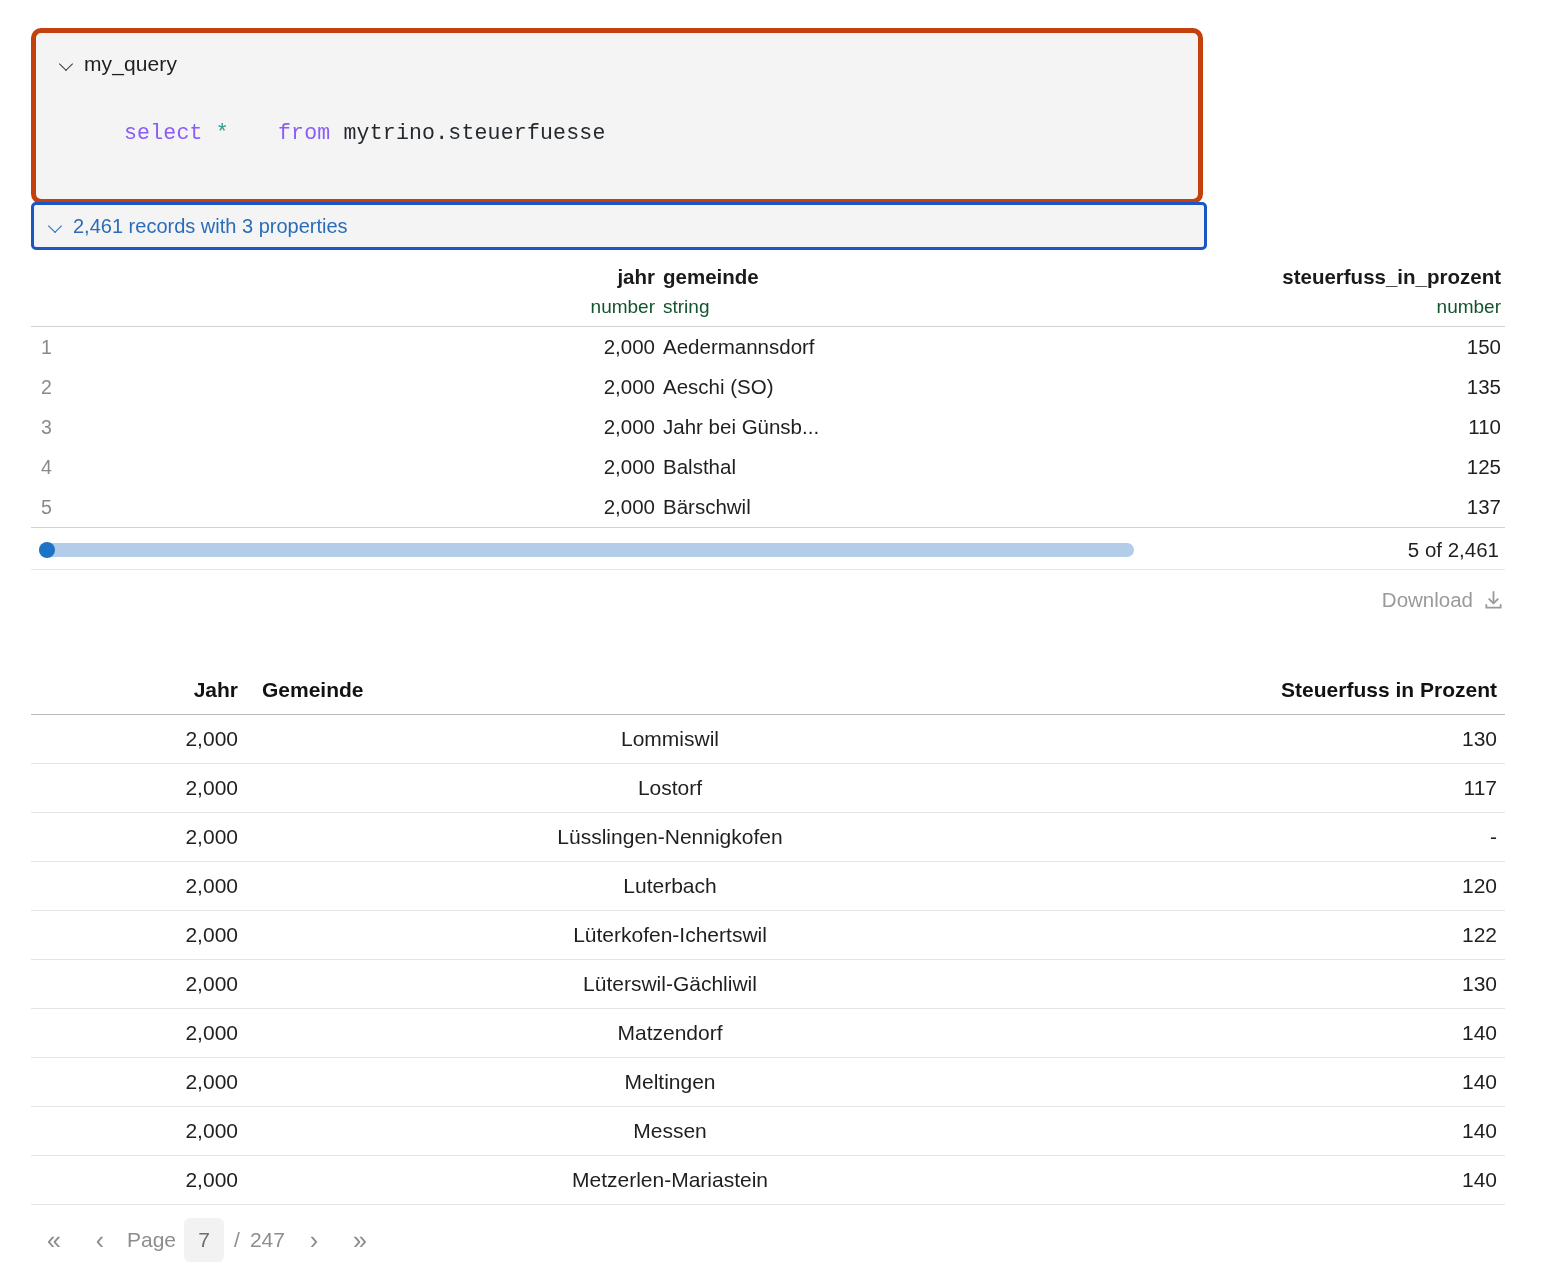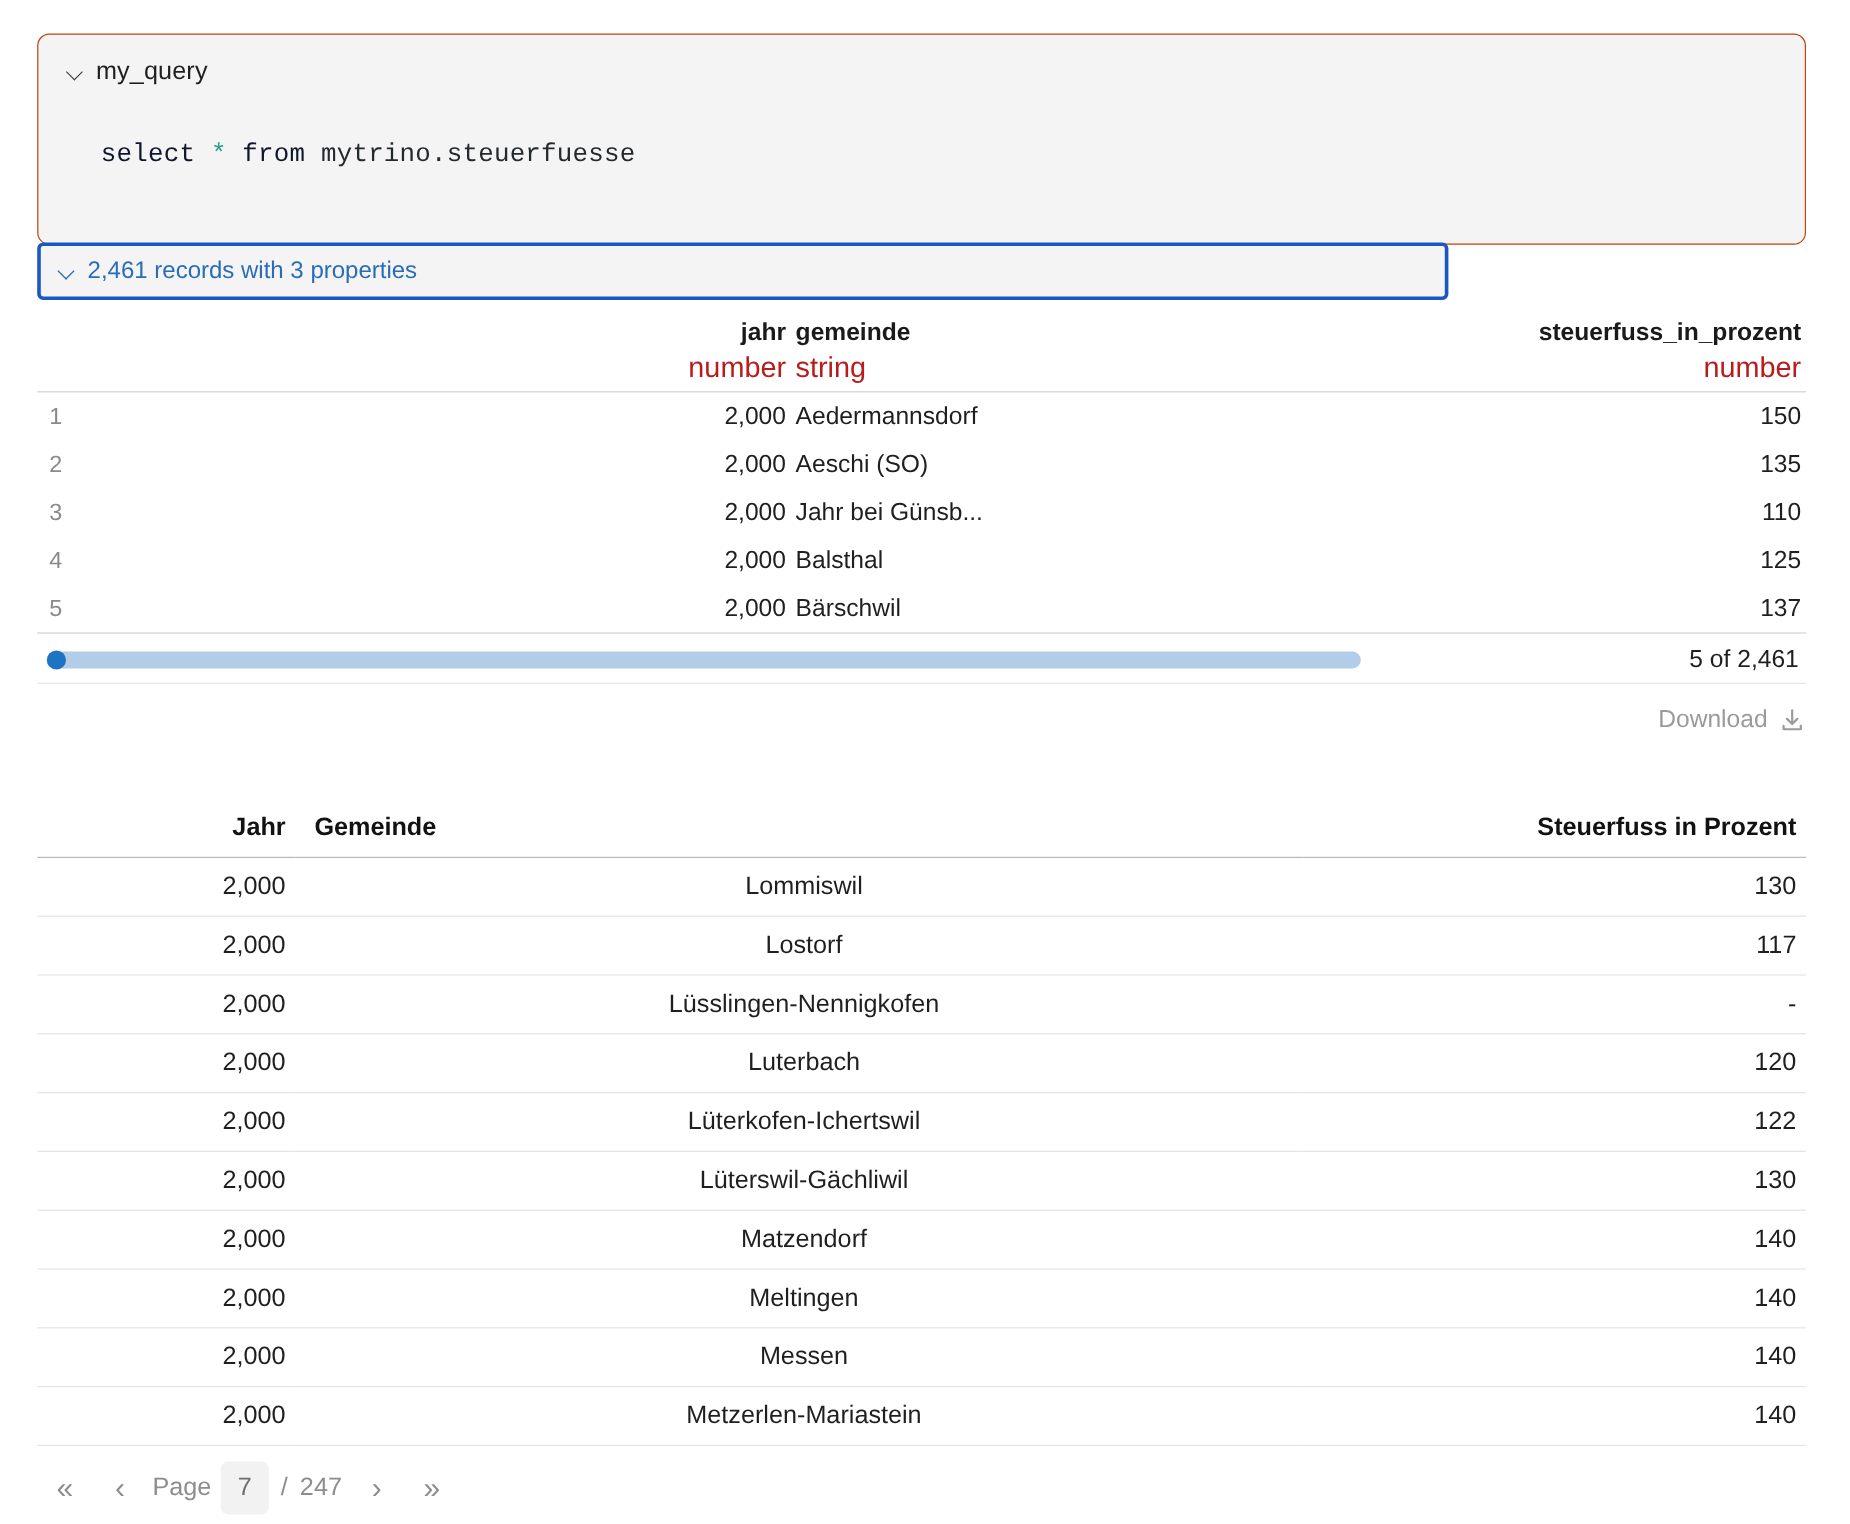--- a/index.html
+++ b/index.html
@@ -21,24 +21,24 @@
     width: 1542px;
     height: 1270px;
     padding: 0;
   }
 
   
   .query-card {
     position: absolute;
     left: 31px;
     top: 28px;
-    width: 1474px;
+    width: 1172px;
     height: 176px;
     background: #f4f4f4;
-    border: 1px solid #c2410c;
+    border: 5px solid #c2410c;
     border-radius: 10px;
     padding: 16px 24px;
   }
   .query-title-row {
     display: flex;
     align-items: center;
     gap: 11px;
     height: 30px;
   }
   .chev {
@@ -70,21 +70,21 @@
   }
   .query-code {
     margin-top: 42px;
     padding-left: 28px;
     font-family: "Liberation Mono", "DejaVu Sans Mono", monospace;
     font-size: 21.5px;
     letter-spacing: .2px;
     white-space: pre;
     color: #24292e;
   }
-  .kw { color: #0f172a; }
+  .kw { color: #8b5cf6; margin-left: 36px; }
   .op { color: #2a9d8f; }
 
   
   .records-banner {
     position: absolute;
     left: 31px;
     top: 202px;
     width: 1176px;
     height: 48px;
     background: #f4f4f4;
@@ -123,22 +123,22 @@
     vertical-align: bottom;
   }
   .ph-name {
     font-size: 20.5px;
     color: #1a1a1a;
     font-weight: 700;
     line-height: 30px;
     padding: 4px 4px 0 4px;
   }
   .ph-type {
-    font-size: 24px;
-    color: #b91c1c;
+    font-size: 19px;
+    color: #14532d;
     line-height: 30px;
     padding: 0 4px 4px 4px;
   }
   .preview thead tr.hdr-bottom th { border-bottom: 1.5px solid #d2d2d2; }
   .ta-r { text-align: right; }
   .ta-l { text-align: left; }
 
   .preview td {
     font-size: 20.5px;
     line-height: 40px;

